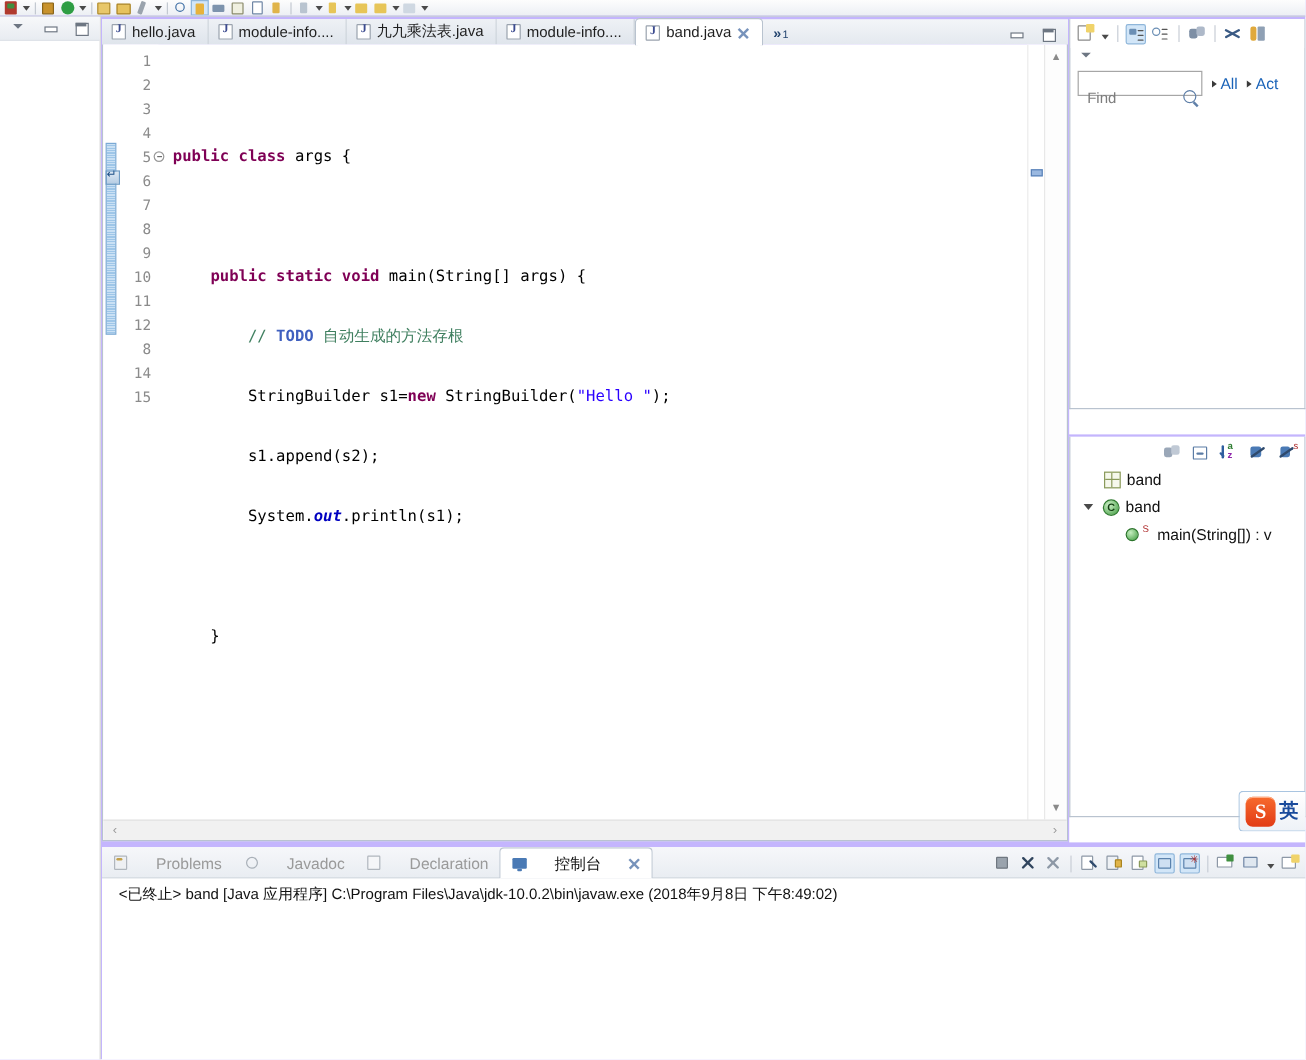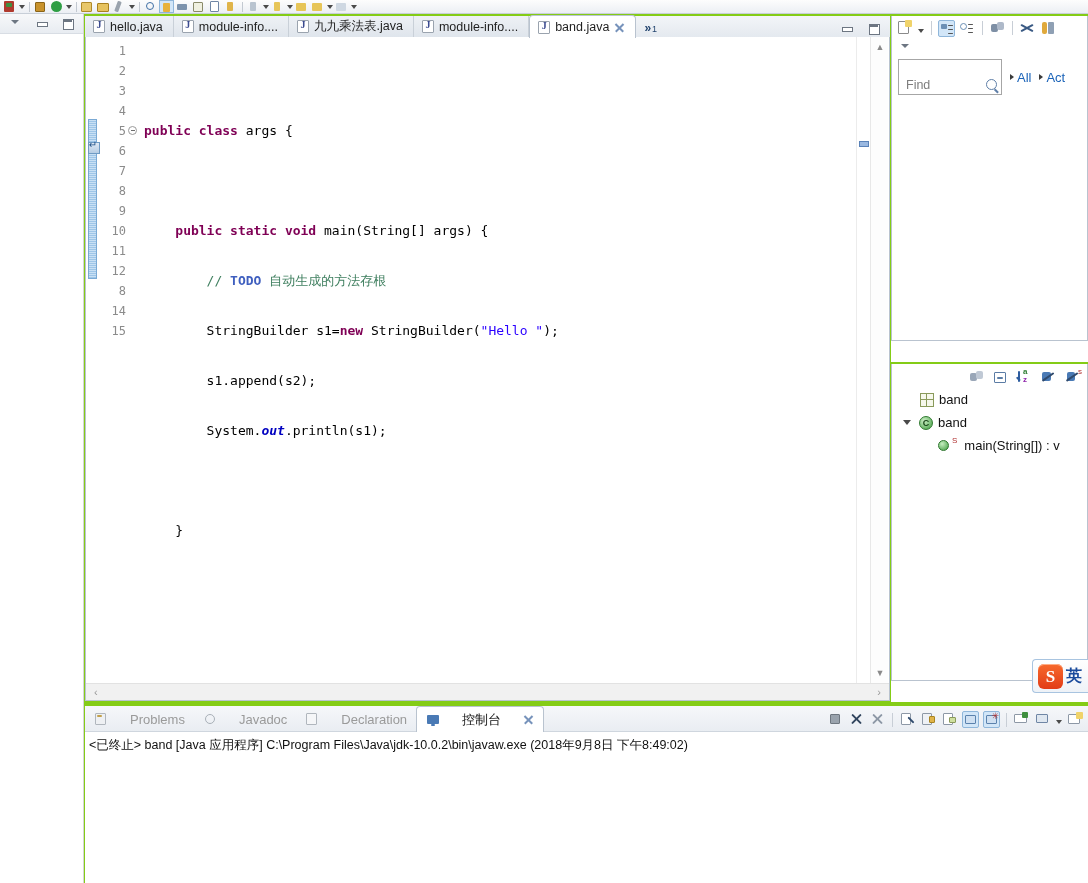--- a/index.html
+++ b/index.html
@@ -3,21 +3,21 @@
 <meta charset="utf-8">
 <style>
   * { box-sizing: border-box; margin: 0; padding: 0; }
   html, body {
     width: 1088px; height: 883px;
     font-family: "Liberation Sans", sans-serif;
     font-size: 12px;
     background: #ffffff;
     overflow: hidden;
   }
-  .app { position: relative; width: 1088px; height: 883px; background: #84cc16; }
+  .app { position: relative; width: 1088px; height: 883px; background: #c4b5fd; }
 
   
   .toolbar {
     position: absolute; left: 0; top: 0; width: 1088px; height: 14px;
     background: linear-gradient(#fdfdfd, #eceff4);
     border-bottom: 1px solid #c8cfd8;
     display: flex; align-items: flex-end; padding-left: 2px;
     overflow: hidden;
   }
   .tb-item { display: flex; align-items: flex-end; height: 14px; margin-right: 1px; }
@@ -221,22 +221,22 @@
   }
   .tl-ico { width: 17px; height: 17px; position: relative; }
   .tl-ico.sel {
     background: #d2e6f8; border: 1px solid #8fb6da; border-radius: 2px;
   }
   .vsep { width: 1px; height: 14px; background: #c8ced6; margin: 0 2px; }
   .findrow {
     display: flex; align-items: center; gap: 8px; padding: 4px 4px 4px 6px;
   }
   .findbox {
-    width: 104px; height: 36px; border: 1px solid #a6a6a6; background: #ffffff;
-    display: flex; align-items: center; justify-content: space-between;
+    width: 104px; height: 21px; border: 1px solid #a6a6a6; background: #ffffff;
+    display: flex; justify-content: space-between;
     padding: 15px 4px 0 7px;
   }
   .findbox span { color: #7d7d7d; font-size: 12.5px; }
   .mag {
     width: 11px; height: 11px; border: 1.5px solid #5f7fa8; border-radius: 50%;
     position: relative;
   }
   .mag::after {
     content: ""; position: absolute; right: -3px; bottom: -3px;
     width: 5px; height: 1.6px; background: #5f7fa8; transform: rotate(45deg);
@@ -329,21 +329,21 @@
   }
   .ct-ico { width: 17px; height: 17px; position: relative; }
   .ct-ico.sel {
     background: #d2e6f8; border: 1px solid #8fb6da; border-radius: 2px;
   }
   .cons-body {
     height: 152px; background: #ffffff; border-top: 1px solid #cfd6de;
     padding: 5px 0 0 0; position: relative;
   }
   .cons-status {
-    font-size: 12.5px; color: #111; padding: 0 0 4px 4px; white-space: nowrap;
+    font-size: 12.5px; color: #111; padding: 0 0 4px 14px; white-space: nowrap;
   }
   .cons-out {
     font-family: "DejaVu Sans Mono", monospace; font-size: 13px; color: #111;
     padding: 4px 0 0 4px; white-space: pre;
   }
 
   
   .ime {
     position: absolute; left: 1032px; top: 659px; width: 56px; height: 34px;
     display: flex; align-items: center; gap: 3px;

